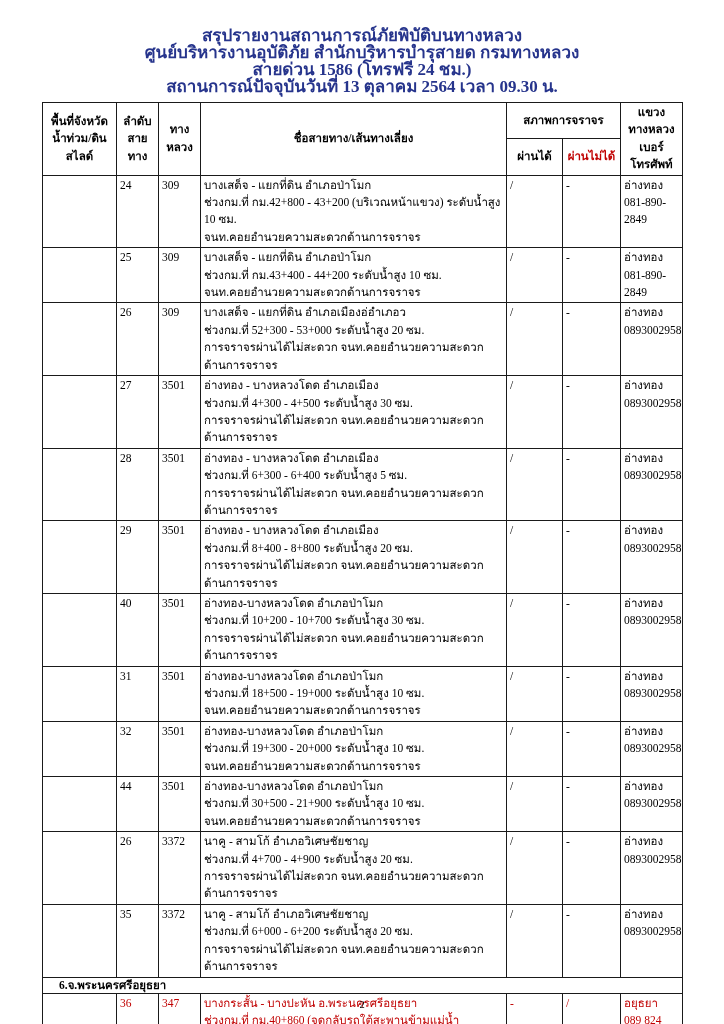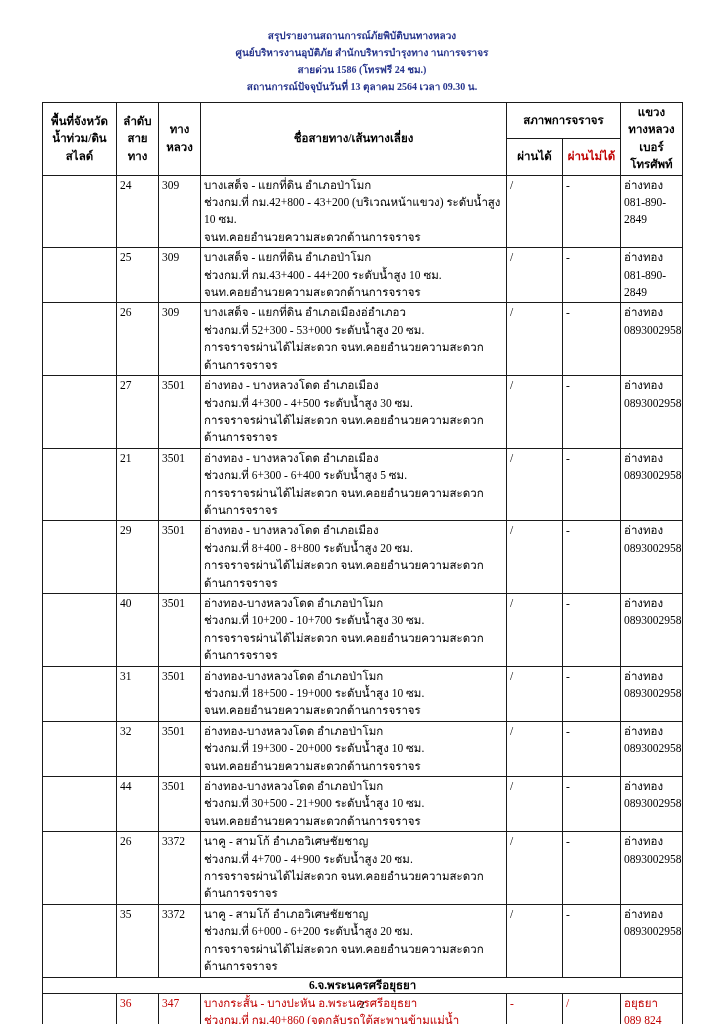--- a/index.html
+++ b/index.html
@@ -3,21 +3,21 @@
 <meta charset="utf-8">
 <style>
   html,body{margin:0;padding:0;}
   body{
     width:724px;height:1024px;background:#ffffff;position:relative;
     font-family:"Liberation Serif","DejaVu Serif",serif;
     color:#000;
   }
   .titles{
     padding-top:27px;text-align:center;
-    color:#26348C;font-weight:bold;font-size:10px;line-height:17px;
+    color:#26348C;font-weight:bold;font-size:17px;line-height:17px;
   }
   .titles div{margin:0;}
   table.report{
     border-collapse:collapse;table-layout:fixed;
     width:640px;margin:7px 0 0 42px;
   }
   table.report th, table.report td{
     border:1.6px solid #1a1a1a;
     padding:1px 3px;vertical-align:top;
     font-size:11.5px;line-height:17.4px;
@@ -26,33 +26,33 @@
   col.c-area{width:74px;}
   col.c-seq{width:42px;}
   col.c-road{width:42px;}
   col.c-name{width:306px;}
   col.c-pass{width:56px;}
   col.c-nopass{width:58px;}
   col.c-district{width:62px;}
   th.nopass-h{color:#C00000;}
   td.num, td.mark{text-align:left;}
   tr.data-row td{height:52px;}
-  tr.section-row td{font-weight:bold;height:15px;line-height:15px;padding:0 16px;text-align:center;font-family:Liberation Serif, serif;}
+  tr.section-row td{font-weight:bold;height:15px;line-height:15px;padding:0 16px;text-align:left;font-family:Liberation Serif, serif;}
   tr.red-row td{color:#C00000;}
   .pagenum{
     position:absolute;left:0;right:0;bottom:14px;
     text-align:center;font-size:10.5px;
   }
 </style>
 </head>
 <body>
 
 <div class="titles">
   <div>สรุปรายงานสถานการณ์ภัยพิบัติบนทางหลวง</div>
-  <div>ศูนย์บริหารงานอุบัติภัย สำนักบริหารบำรุงทาง านการจราจร</div>
+  <div>ศูนย์บริหารงานอุบัติภัย สำนักบริหารบำรุสายด กรมทางหลวง</div>
   <div>สายด่วน 1586 (โทรฟรี 24 ชม.)</div>
   <div><span>สถานการณ์</span><span>ปัจจุบัน</span><span>วันที่ 13 ตุลาคม 2564 เวลา 09.30 น.</span></div>
 </div>
 
 <table class="report">
   <colgroup>
     <col class="c-area">
       <col class="c-seq">
       <col class="c-road">
       <col class="c-name">
@@ -146,21 +146,21 @@
         </td>
         <td class="mark">/</td>
         <td class="mark">-</td>
         <td class="dist">
           <div>อ่างทอง</div>
           <div>0893002958</div>
         </td>
       </tr>
       <tr class="data-row">
         <td class="area"></td>
-        <td class="num">21</td>
+        <td class="num">28</td>
         <td class="num">3501</td>
         <td class="name">
           <div>อ่างทอง - บางหลวงโดด อำเภอเมือง</div>
           <div>ช่วงกม.ที่ 6+300 - 6+400 ระดับน้ำสูง 5 ซม.</div>
           <div>การจราจรผ่านได้ไม่สะดวก จนท.คอยอำนวยความสะดวกด้านการจราจร</div>
         </td>
         <td class="mark">/</td>
         <td class="mark">-</td>
         <td class="dist">
           <div>อ่างทอง</div>

